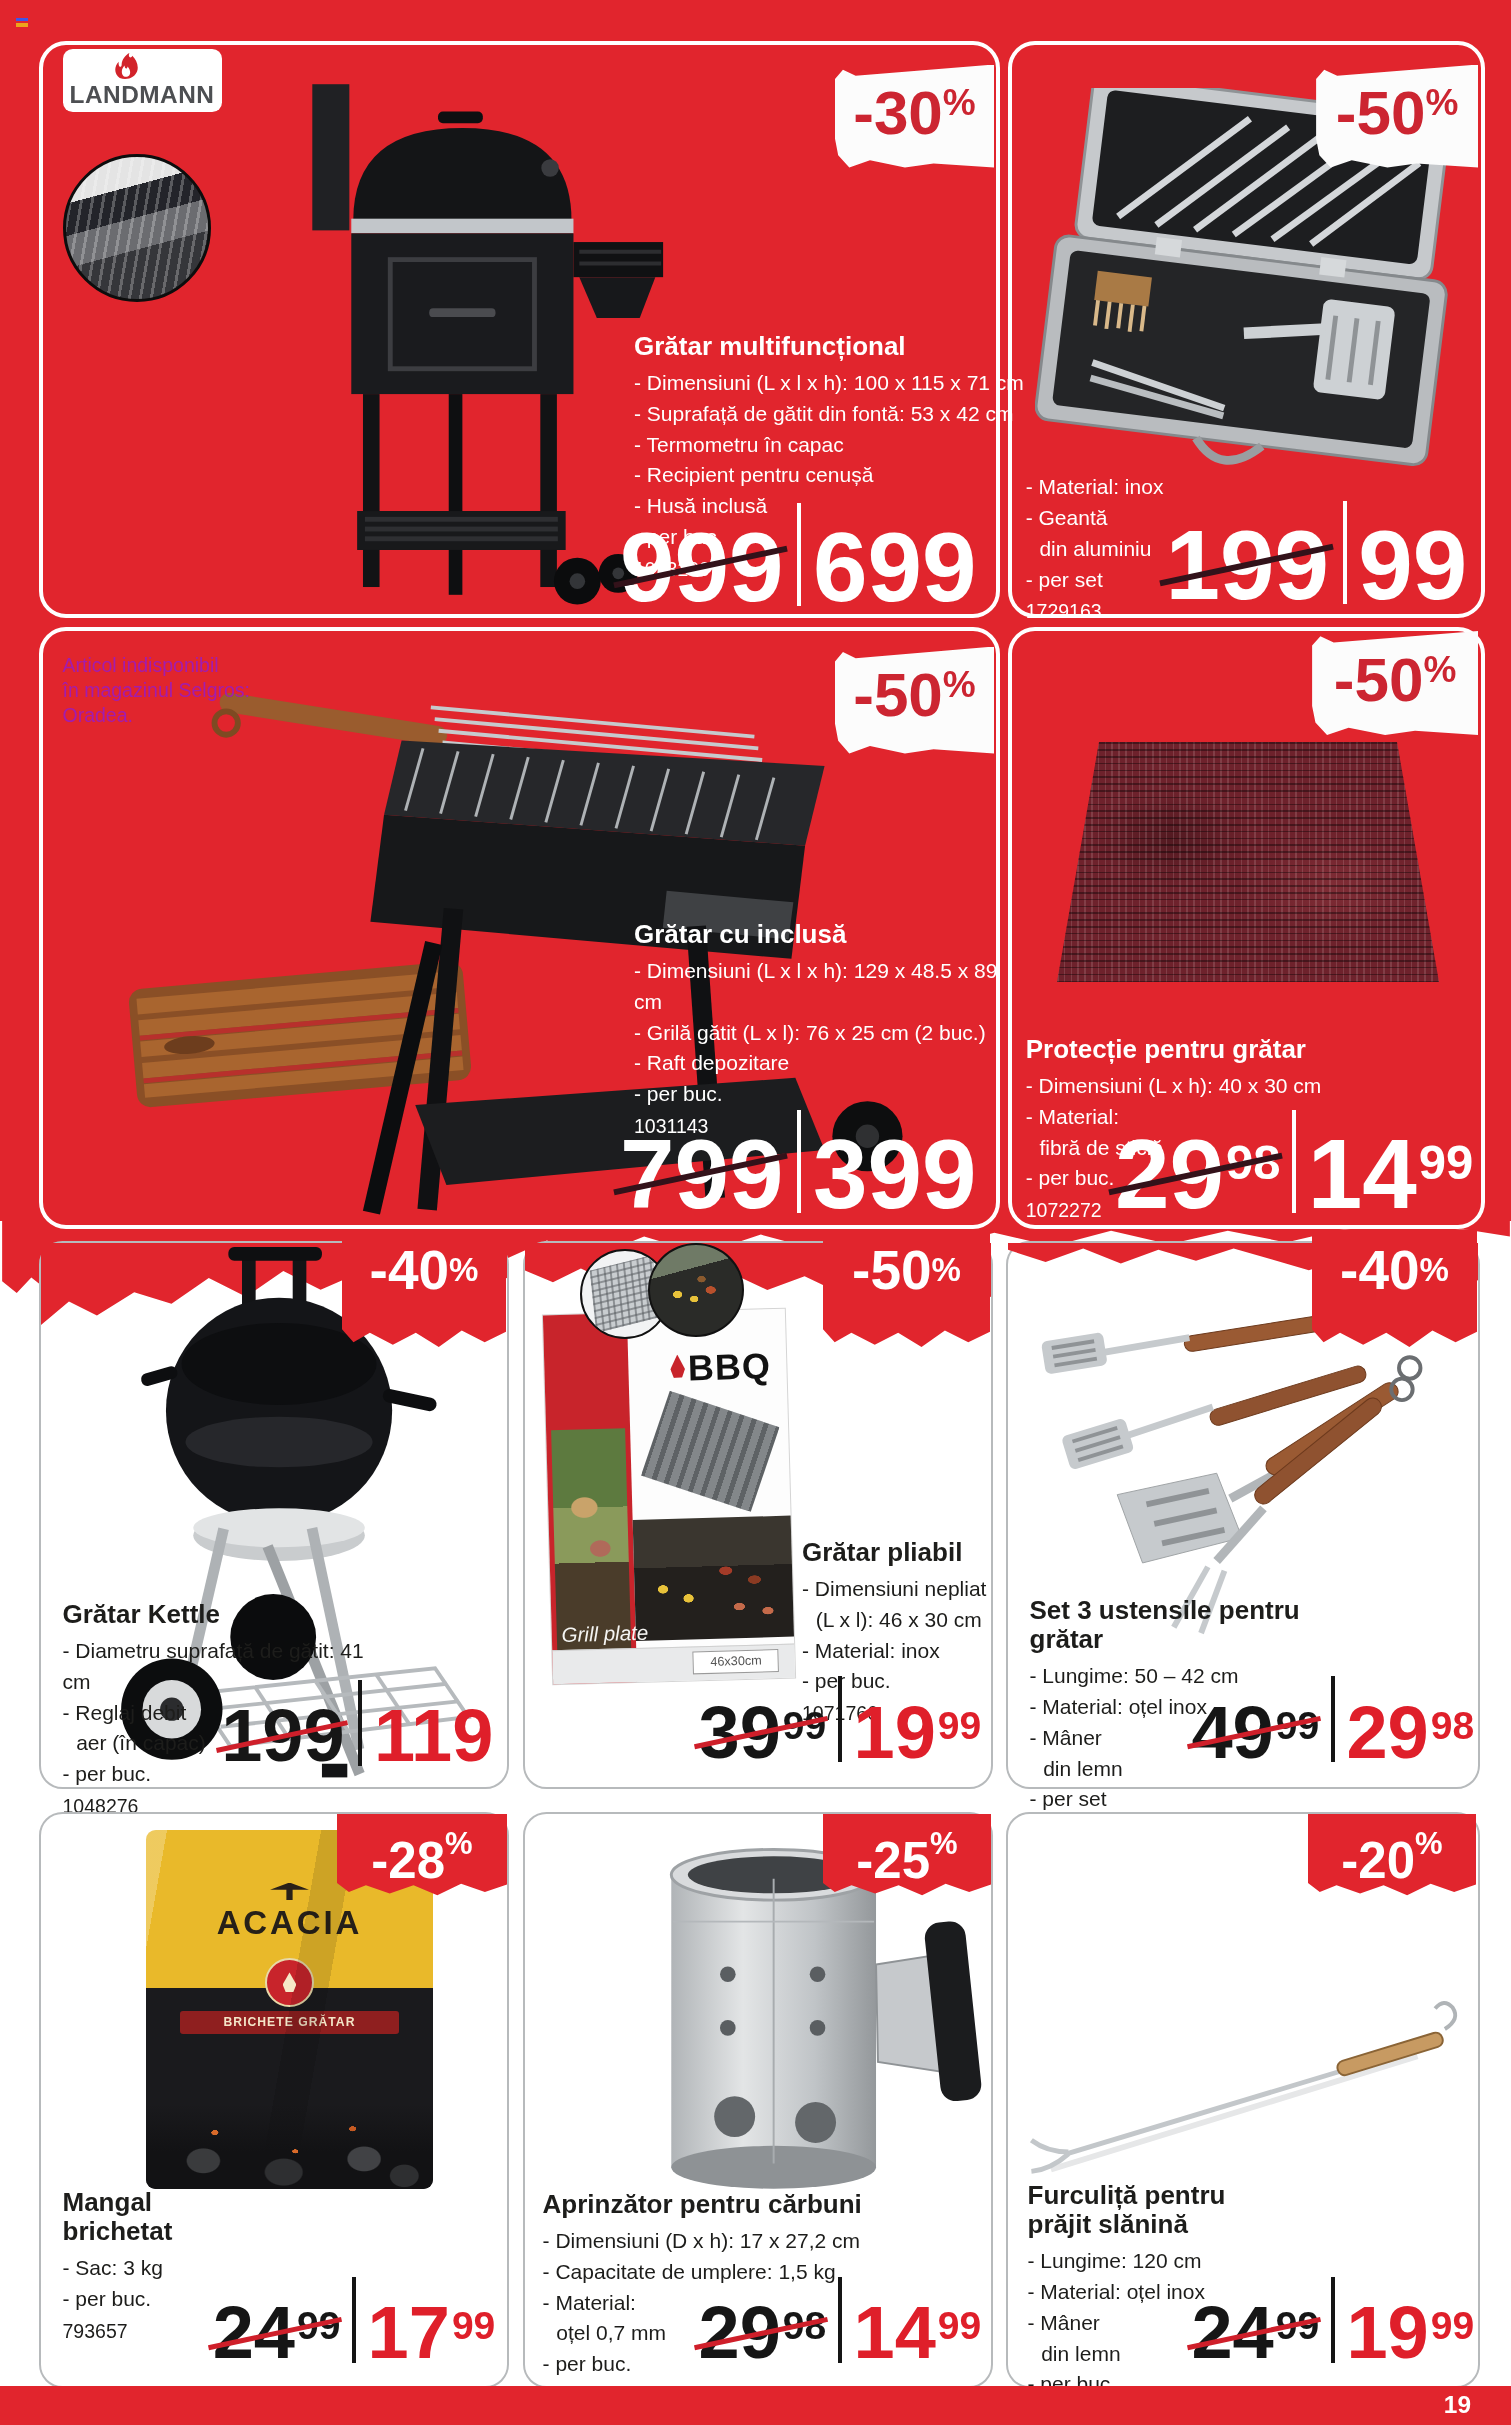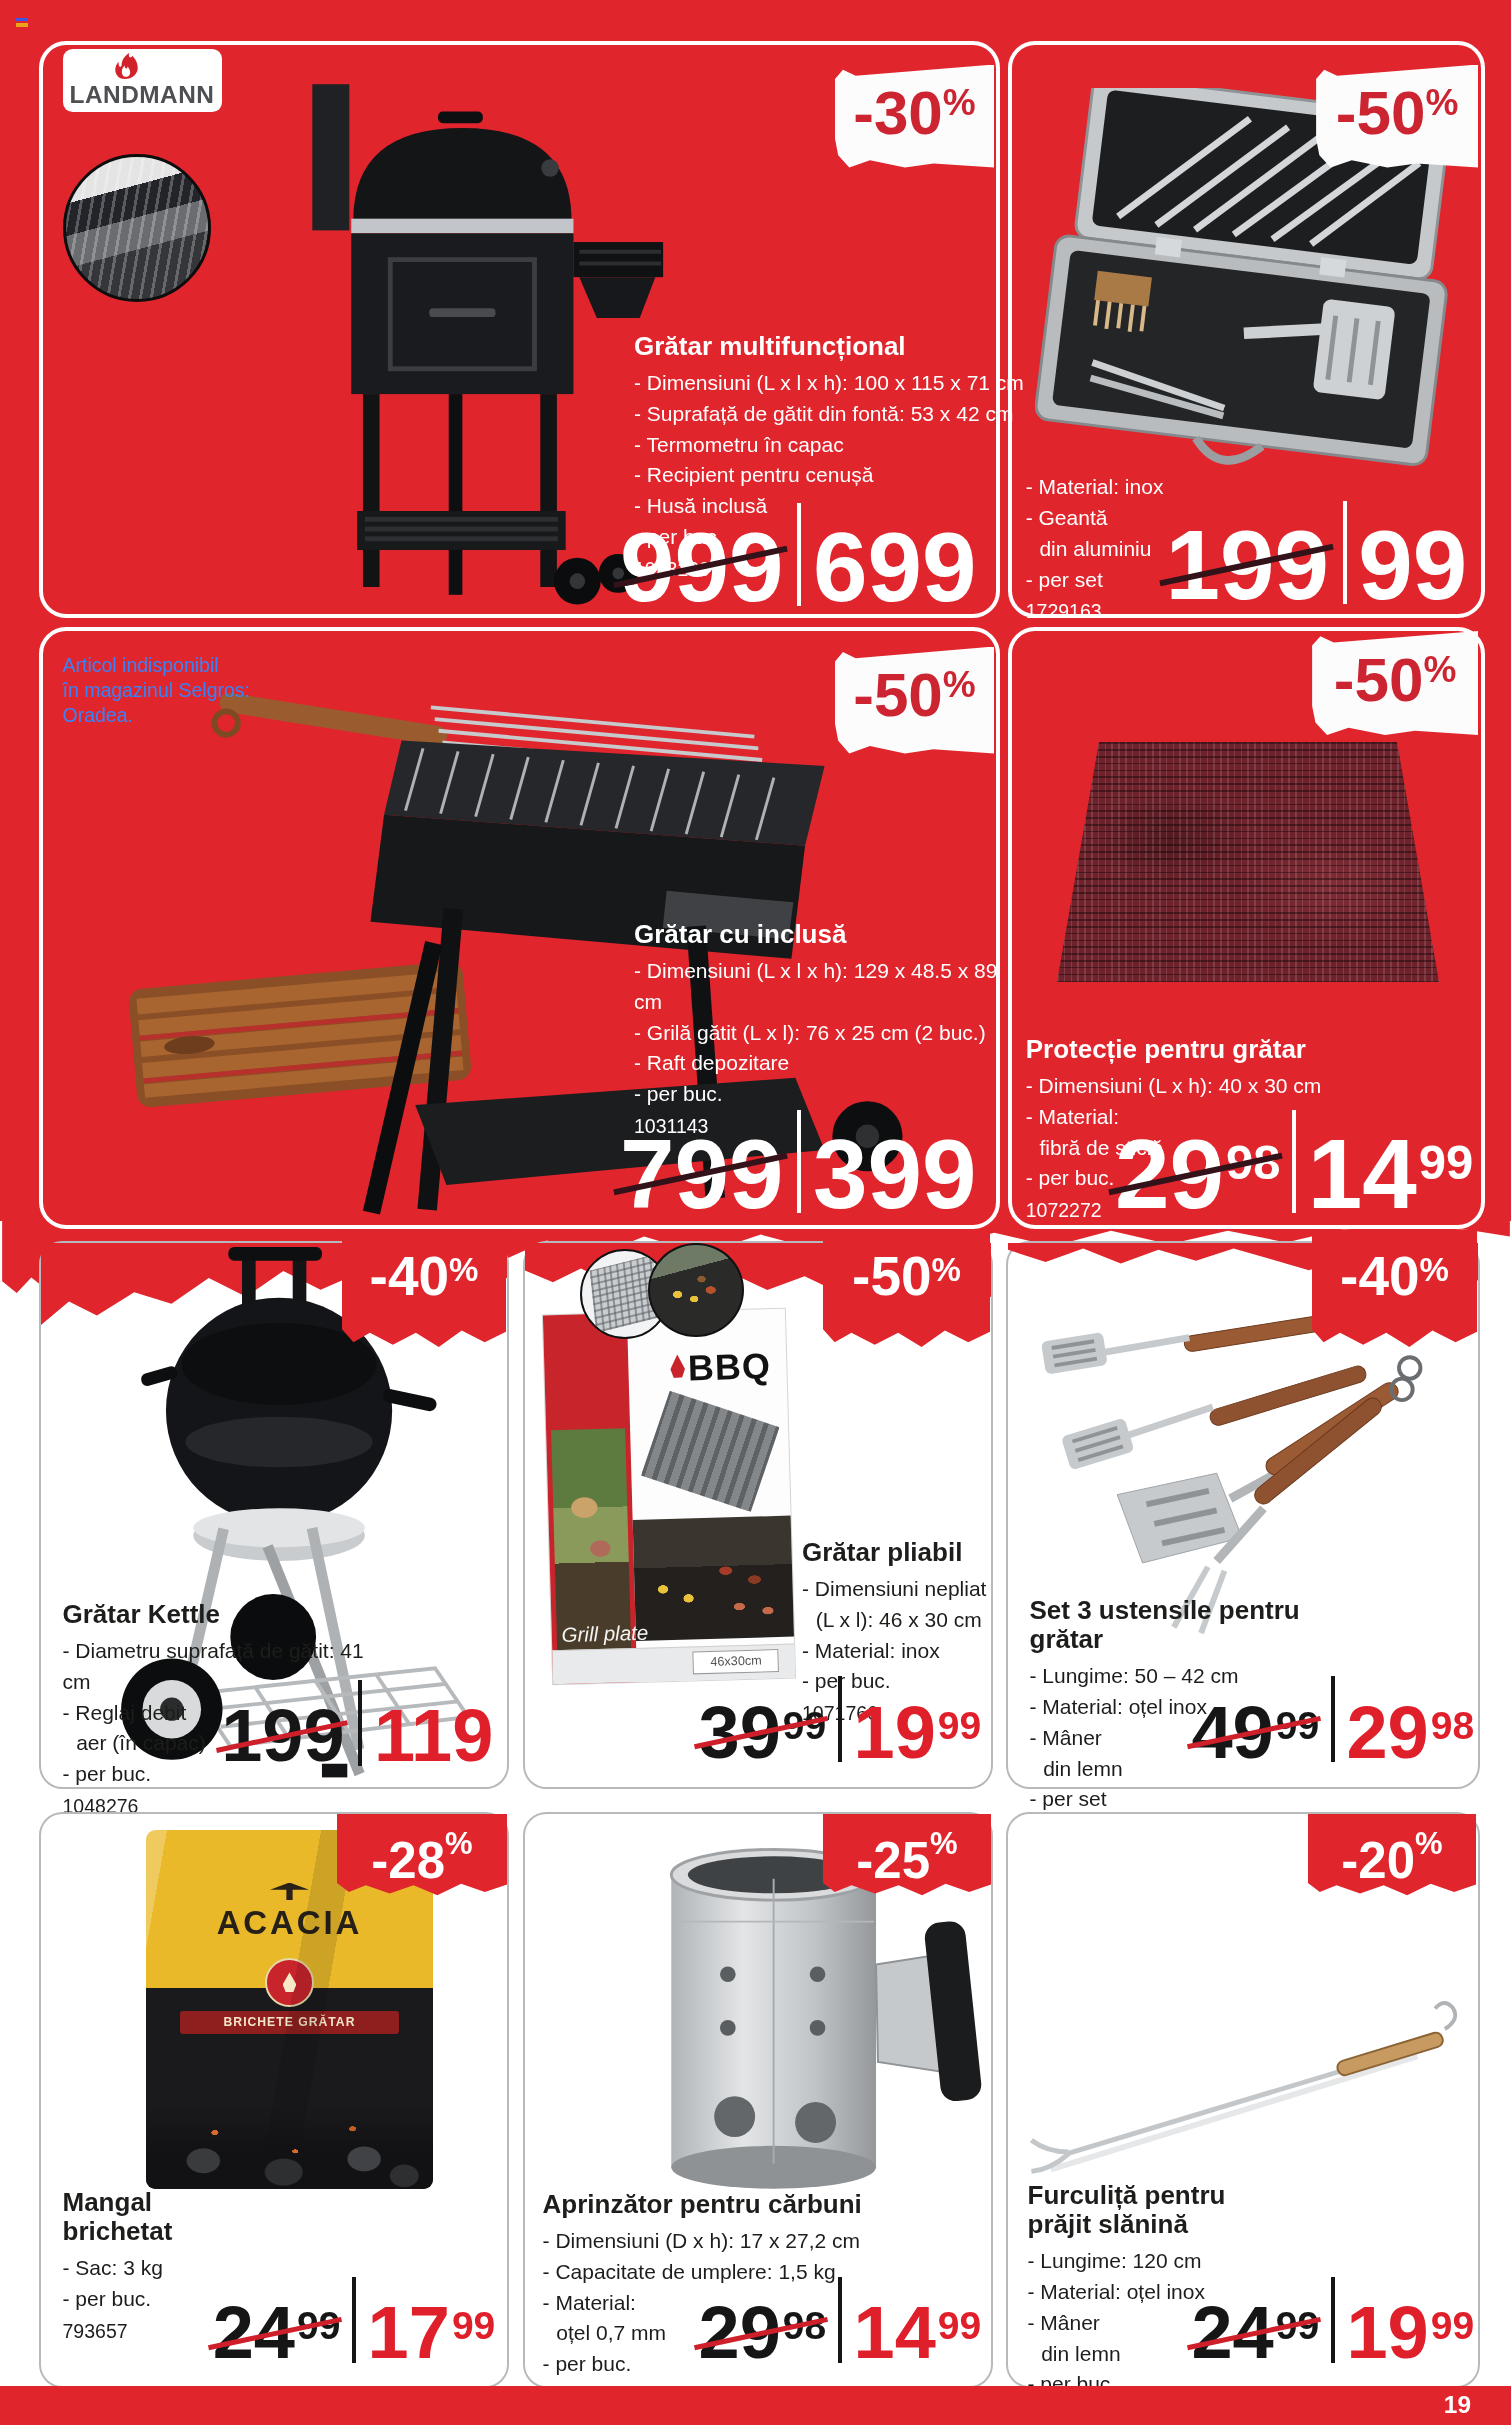--- a/index.html
+++ b/index.html
@@ -24,34 +24,34 @@
   
   .badge{position:absolute;display:flex;justify-content:center;z-index:6;font-weight:bold;}
   .badge .v{line-height:1;}
   .badge .pct{line-height:1;}
   .badge.bw{background:#fcfcfc;color:#cc2531;
      clip-path:polygon(0 14%,5% 5%,13% 11%,100% 0,100% 100%,62% 96%,44% 100%,22% 93%,9% 100%,2% 88%,0 72%);}
   .badge.bw .v{font-size:62px;margin-top:17.6px;}
   .badge.bw .pct{font-size:37px;margin-top:19.5px;}
   .badge.br{background:#e1252d;color:#fff;
      clip-path:polygon(0 0,100% 0,100% 86%,87% 95%,73% 85%,59% 99%,45% 87%,31% 97%,17% 87%,7% 95%,0 84%);}
-  .badge.br.b3 .v{font-size:55px;margin-top:20px;}
+  .badge.br.b3 .v{font-size:55px;margin-top:14px;}
   .badge.br.b3 .pct{font-size:33px;margin-top:23.4px;}
   .badge.br.b4 .v{font-size:51px;margin-top:21px;}
   .badge.br.b4 .pct{font-size:31px;margin-top:13.7px;}
 
   
   .info{position:absolute;z-index:4;}
   .redc .info{color:#ffffff;}
   .whitec .info{color:#1d1d1b;}
   .title{font-weight:bold;font-size:26px;line-height:1.12;margin-bottom:6.8px;}
   .spec{font-size:21px;line-height:1.47;}
   .spec.cont{padding-left:13.7px;}
   .code{font-size:19.5px;margin-top:4.9px;}
-  .note{position:absolute;z-index:4;color:#3b82f6;font-size:19.5px;line-height:1.3;}
+  .note{position:absolute;z-index:4;color:#a21caf;font-size:19.5px;line-height:1.3;}
 
   
   .price{position:absolute;display:flex;align-items:flex-end;z-index:5;font-weight:bold;}
   .oldp,.newp{display:flex;align-items:flex-start;line-height:.8;position:relative;}
   .price .m{line-height:.8;}
   .price .sup{line-height:1;margin-top:2.9px;margin-left:2px;}
   .pdiv{width:3.9px;align-self:flex-end;margin:0 11.7px;}
   .redc .price{color:#fff;}
   .redc .pdiv{background:#fff;height:103px;}
   .redc .m{font-size:98px;} .redc .sup{font-size:49px;}

